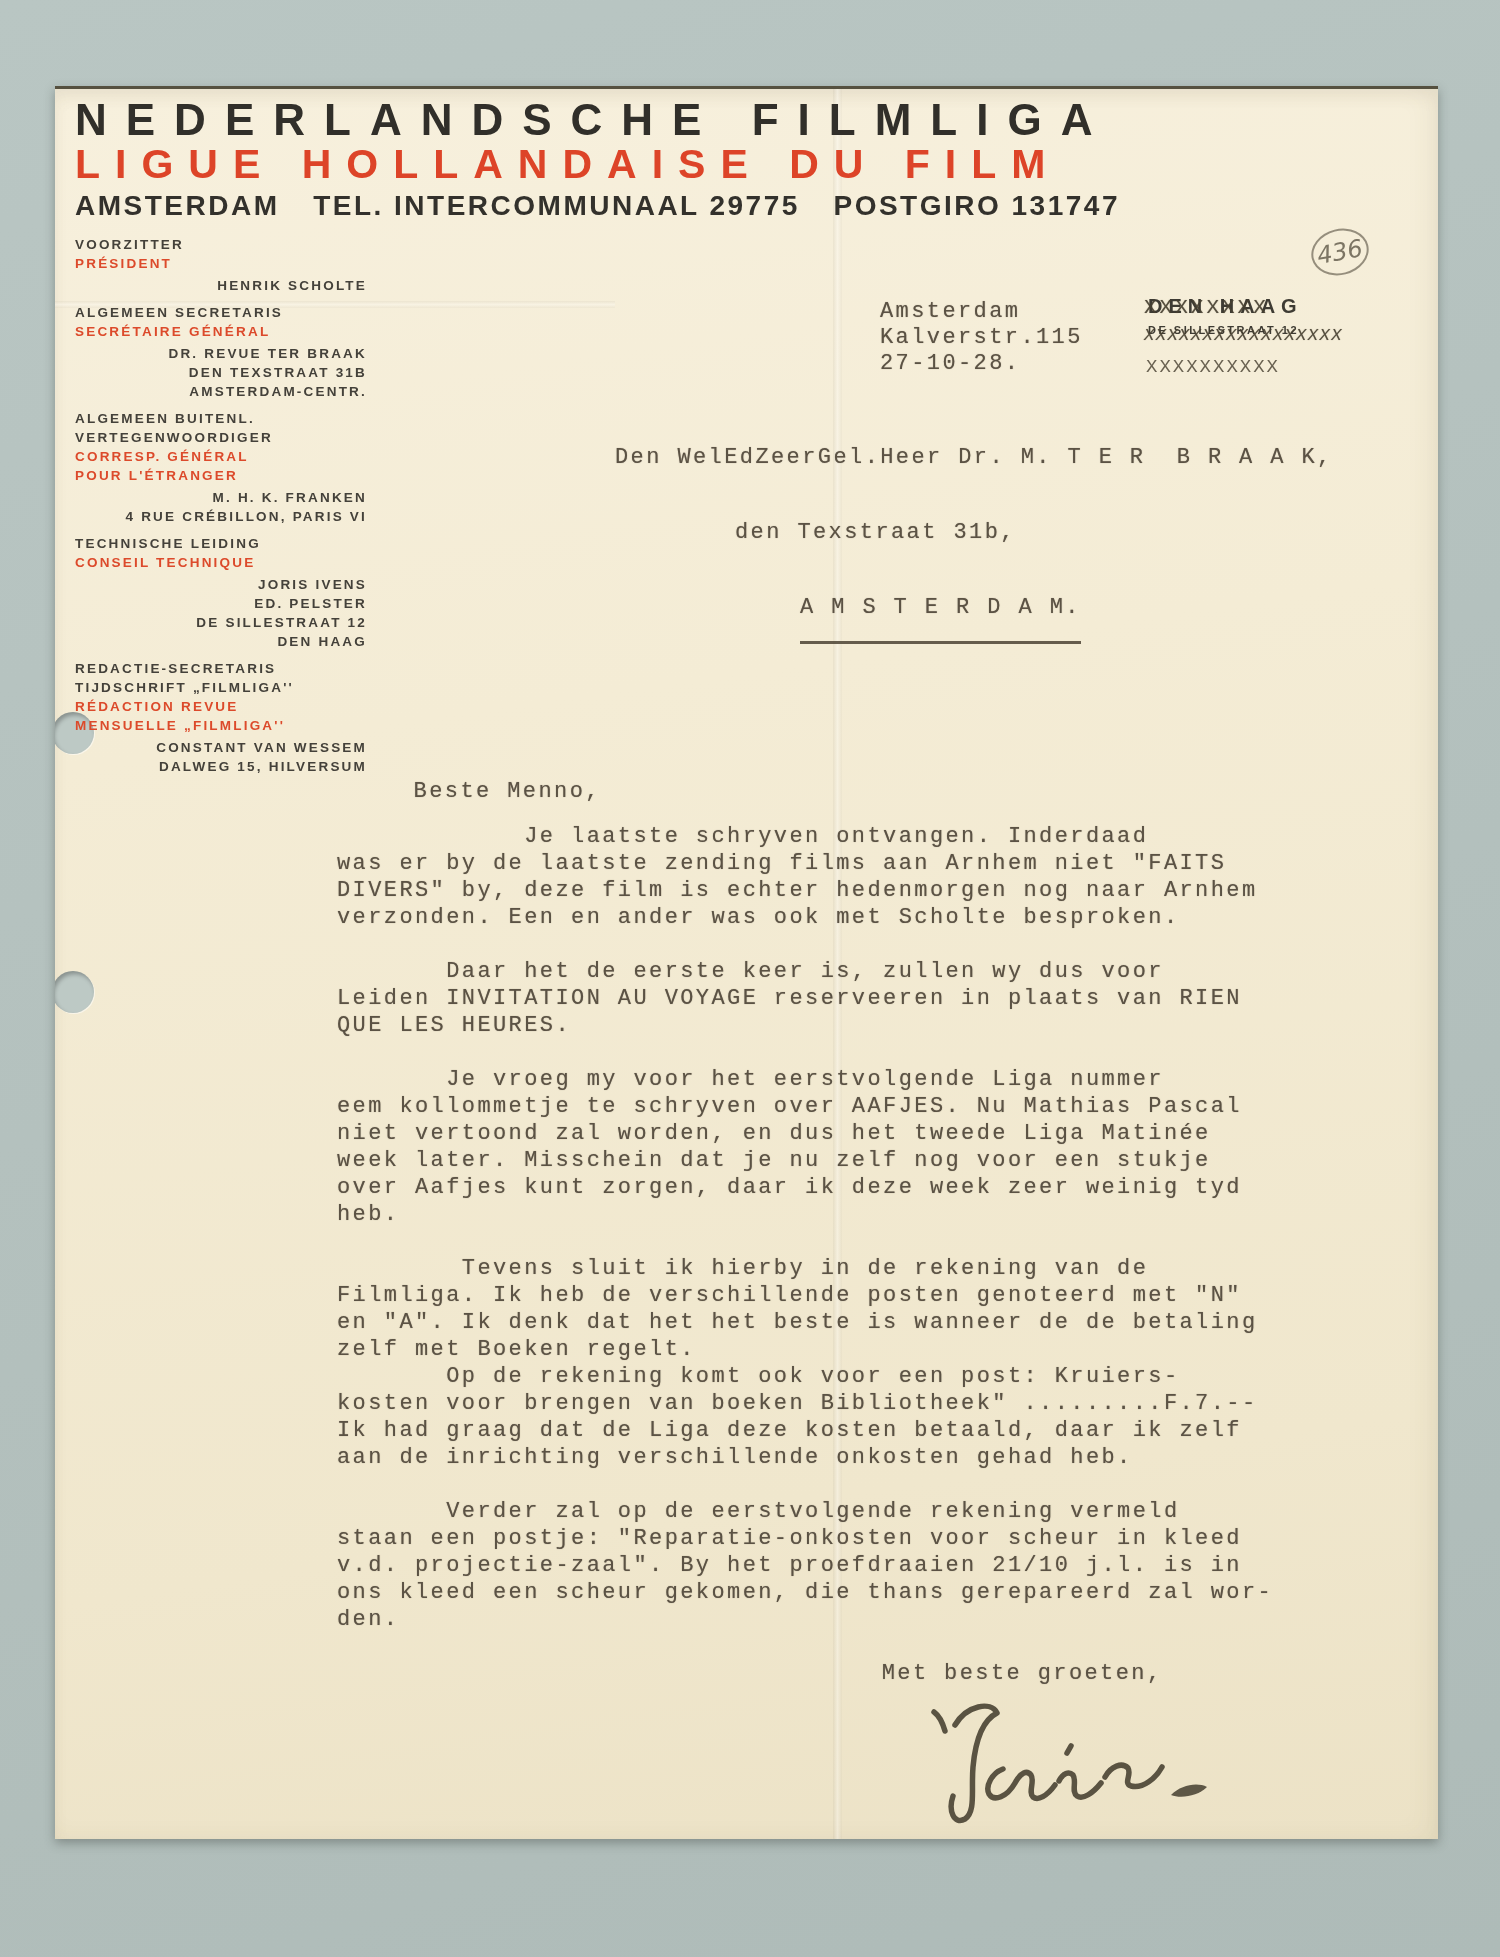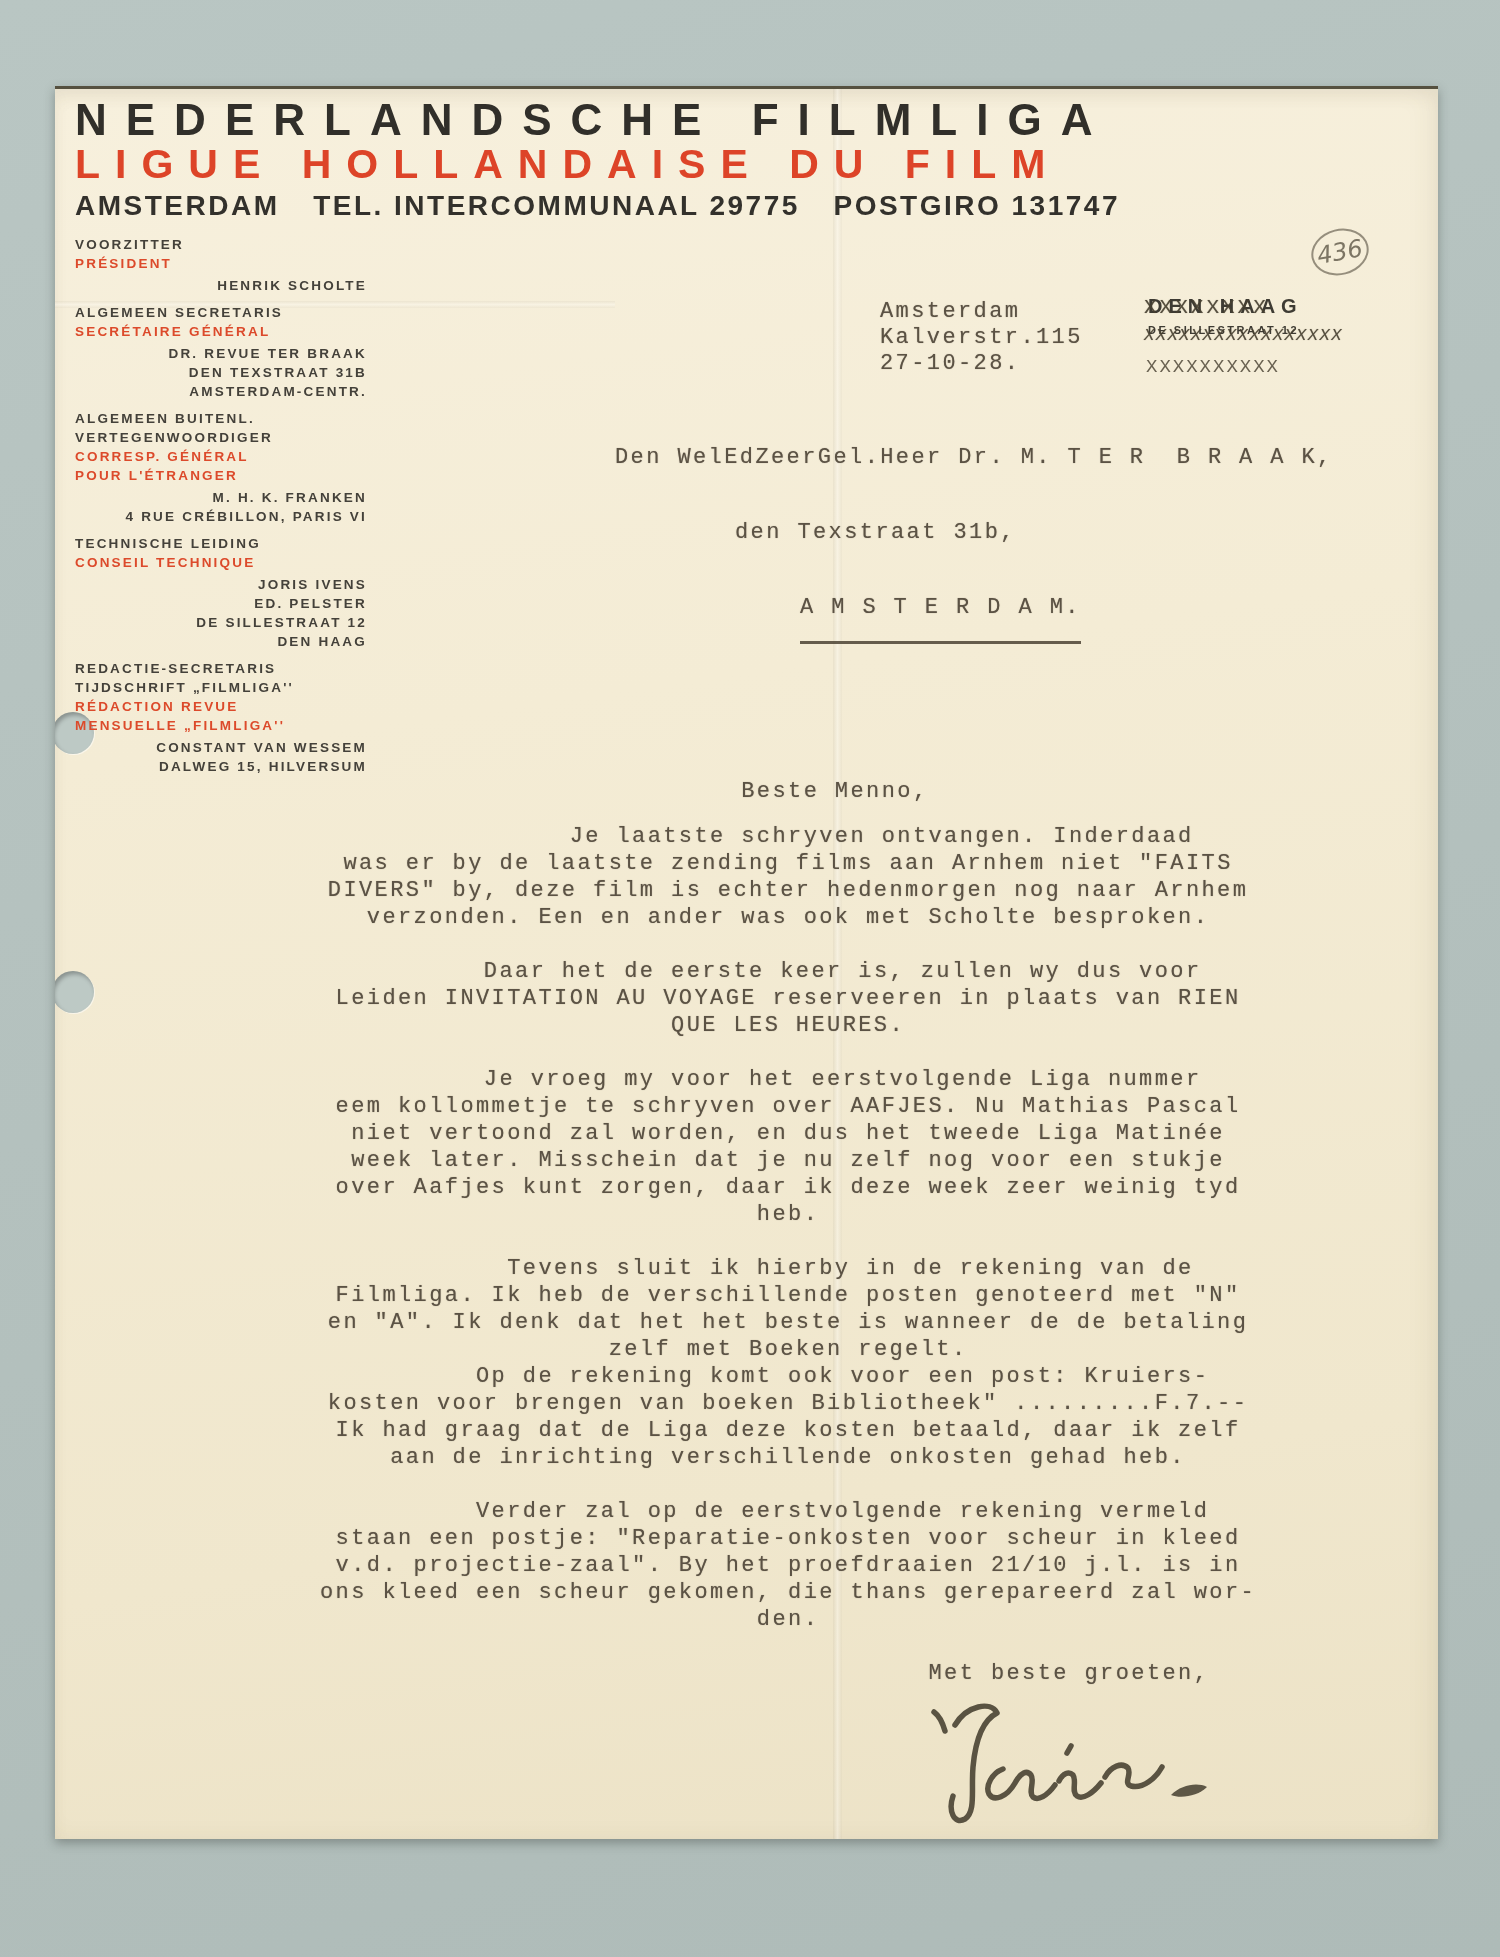--- a/index.html
+++ b/index.html
@@ -64,23 +64,23 @@
 
   
   .note-circle{position:absolute;left:1256px;top:140px;width:54px;height:42px;
     border:2.5px solid rgba(125,118,101,.8);border-radius:50%;
     transform:rotate(-14deg);display:flex;align-items:center;justify-content:center;}
   .note-circle span{font-family:"DejaVu Sans",sans-serif;font-style:italic;
     font-size:24px;color:#7c7564;transform:rotate(4deg);}
 
   
   .letter-body{position:absolute;left:265px;top:689px;}
-  .ln{white-space:pre;text-align:center;}
+  .ln{white-space:pre;}
   .sal{margin-bottom:18px;}
-  .para{margin-bottom:27px;}
+  .para{margin-bottom:27px;margin-left:17px;}
   .closing{margin-top:0;}
 
   .signature{position:absolute;left:860px;top:1600px;width:310px;height:150px;}
 </style>
 </head>
 <body>
 
 <div class="paper">
   <div class="crease-v"></div>
   <div class="crease-h"></div>

